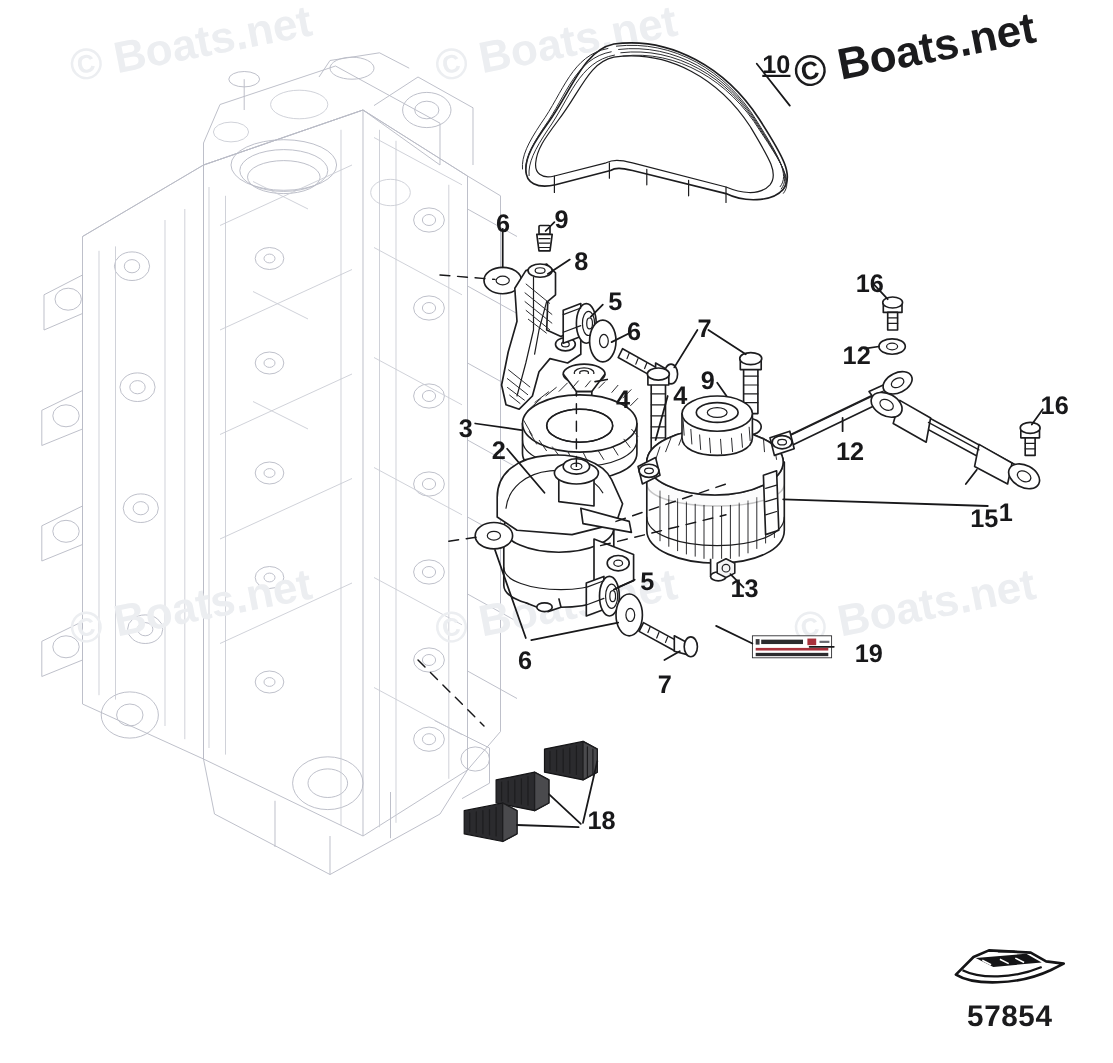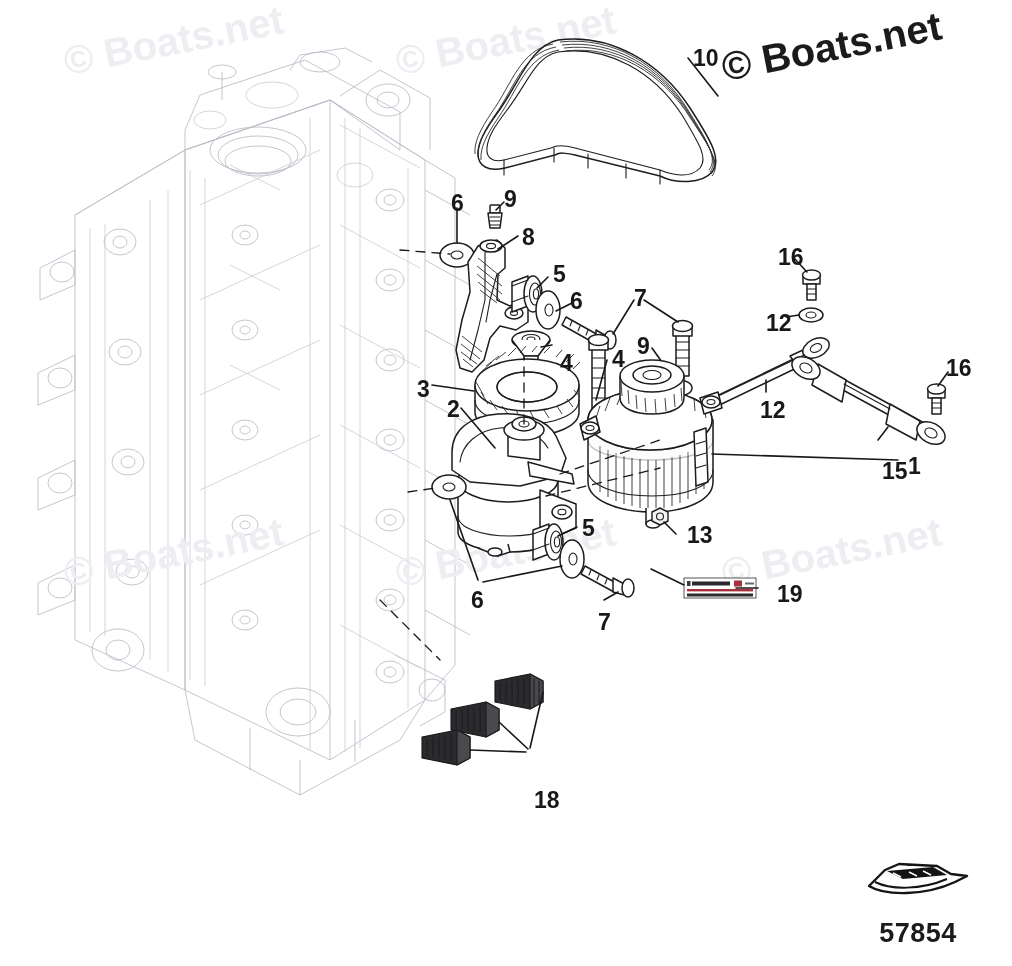--- a/index.html
+++ b/index.html
@@ -48,21 +48,21 @@
   .pfill-l{fill:#f4f4f5;stroke:#1d1d1f;stroke-width:1.4;stroke-linejoin:round;}
   .pfill-d{fill:#4a4a4d;stroke:#1d1d1f;stroke-width:1.2;stroke-linejoin:round;}
   .pfill-dd{fill:#2b2b2e;stroke:#141416;stroke-width:1.1;stroke-linejoin:round;}
   .lead{stroke:#18181a;fill:none;stroke-width:1.6;stroke-linecap:round;}
   .dash{stroke:#18181a;fill:none;stroke-width:1.3;stroke-dasharray:9 7;stroke-linecap:round;}
   .hatch{stroke:#2b2b2e;stroke-width:.9;fill:none;}
   
   #logo-block{position:absolute;left:858px;top:852px;width:120px;text-align:center;}
   #logo-num{
     font-family:"Liberation Sans", sans-serif;
-    font-weight:bold;font-size:27px;color:#1b1b1d;margin-top:14px;letter-spacing:.5px;
+    font-weight:bold;font-size:27px;color:#1b1b1d;margin-top:4px;letter-spacing:.5px;
   }
 </style>
 </head>
 <body>
 
 <div id="page">
 
   <svg class="layer" viewBox="0 0 1012 966">
     <g class="ghost">
 
@@ -530,30 +530,30 @@
   <div class="num" style="left:560px; top:352px;">4</div>
   <div class="num" style="left:553px; top:263px;">5</div>
   <div class="num" style="left:582px; top:517px;">5</div>
   <div class="num" style="left:451px; top:192px;">6</div>
   <div class="num" style="left:570px; top:290px;">6</div>
   <div class="num" style="left:471px; top:589px;">6</div>
   <div class="num" style="left:634px; top:287px;">7</div>
   <div class="num" style="left:598px; top:611px;">7</div>
   <div class="num" style="left:522px; top:226px;">8</div>
   <div class="num" style="left:504px; top:188px;">9</div>
-  <div class="num" style="left:693px; top:47px;">10</div>
+  <div class="num" style="left:693px; top:47px;text-decoration:underline;">10</div>
   <div class="num" style="left:612px; top:348px;">4</div>
   <div class="num" style="left:637px; top:335px;">9</div>
-  <div class="num" style="left:687px; top:524px;text-align:right;">13</div>
+  <div class="num" style="left:664px; top:524px;text-align:right;">13</div>
   <div class="num" style="left:760px; top:399px;">12</div>
   <div class="num" style="left:882px; top:460px;">15</div>
   <div class="num" style="left:778px; top:246px;">16</div>
   <div class="num" style="left:946px; top:357px;">16</div>
   <div class="num" style="left:766px; top:312px;">12</div>
-  <div class="num" style="left:534px; top:789px;">18</div>
+  <div class="num" style="left:534px; top:735px;">18</div>
   <div class="num" style="left:747px; top:583px;margin-left:30px;">19</div>
 
   <div id="logo-block">
     <svg width="110" height="48" viewBox="0 0 110 48">
       <path d="M6 34 C22 44 62 44 92 30 L104 24 L88 22 L74 14 L36 12 L22 18 Z" fill="#ffffff" stroke="#141416" stroke-width="2.4" stroke-linejoin="round"></path>
       <path d="M24 19 L70 15 L84 23 L40 27 Z" fill="#141416"></path>
       <path d="M12 30 C28 38 58 38 84 27" fill="none" stroke="#141416" stroke-width="2"></path>
       <path d="M44 14 L56 14 L60 12 L46 12 Z" fill="#141416"></path>
       <path d="M30 21 L38 25 M46 20 L54 24 M60 19 L68 23" stroke="#ffffff" stroke-width="1.4"></path>
     </svg>

